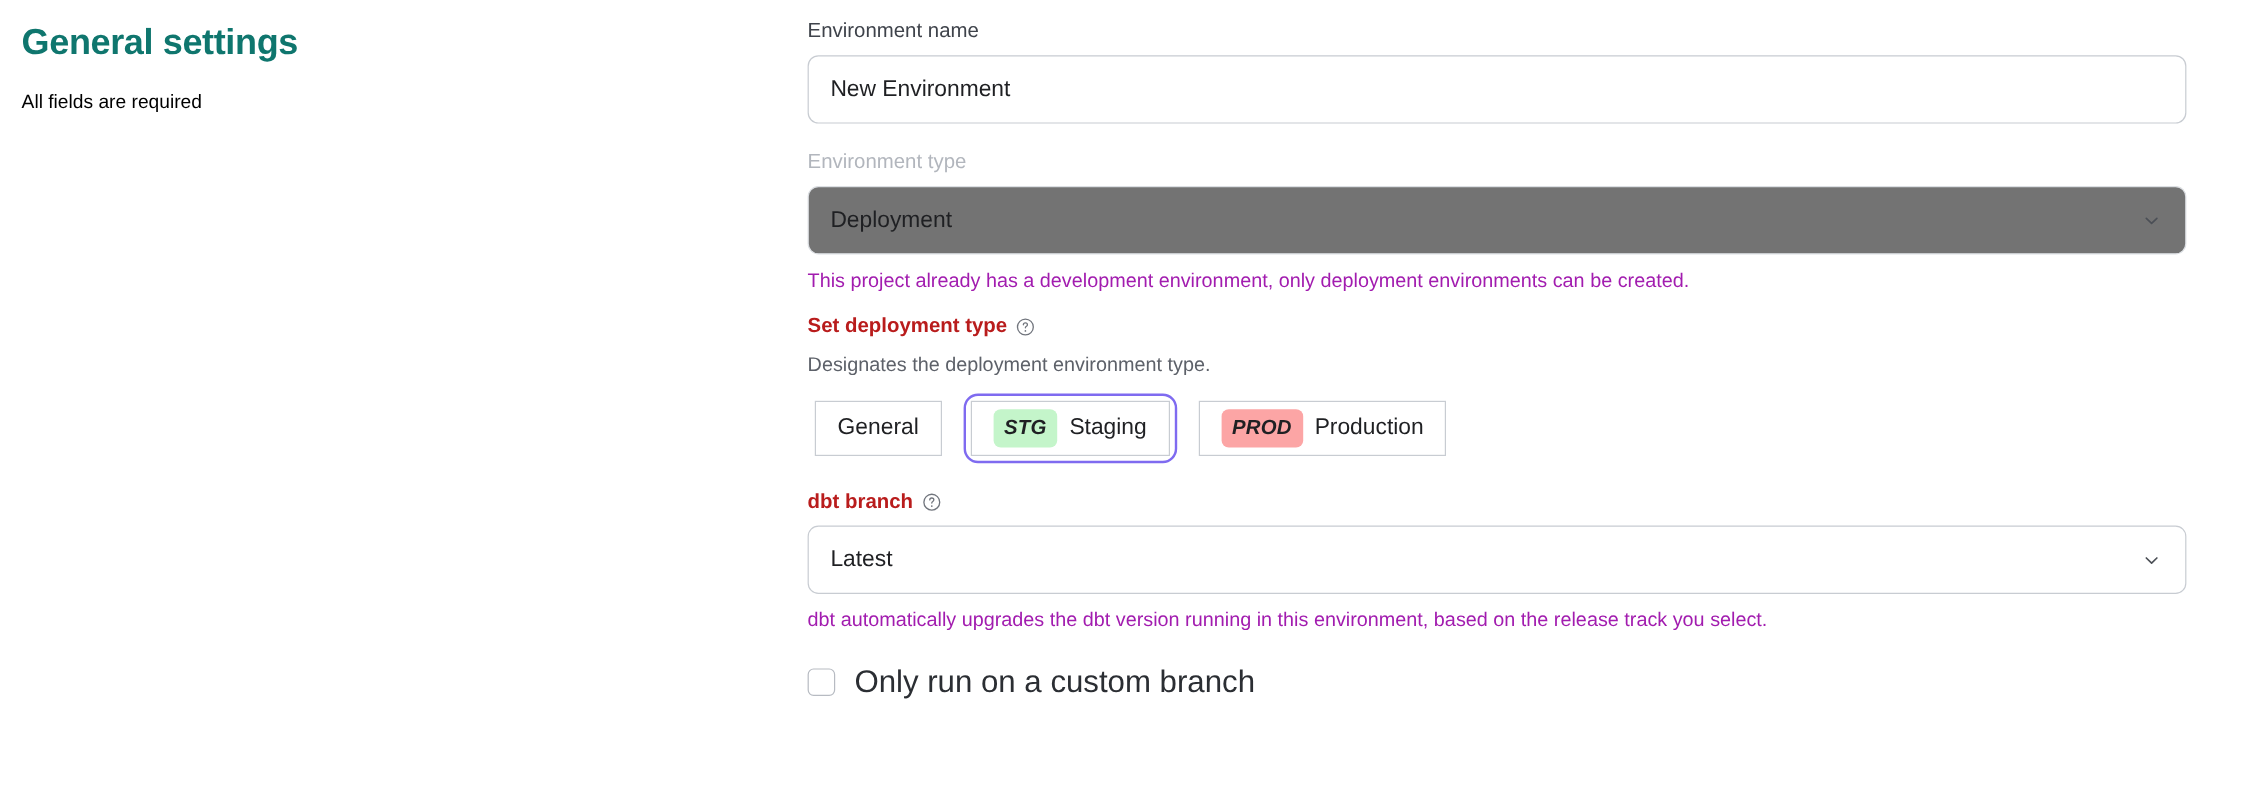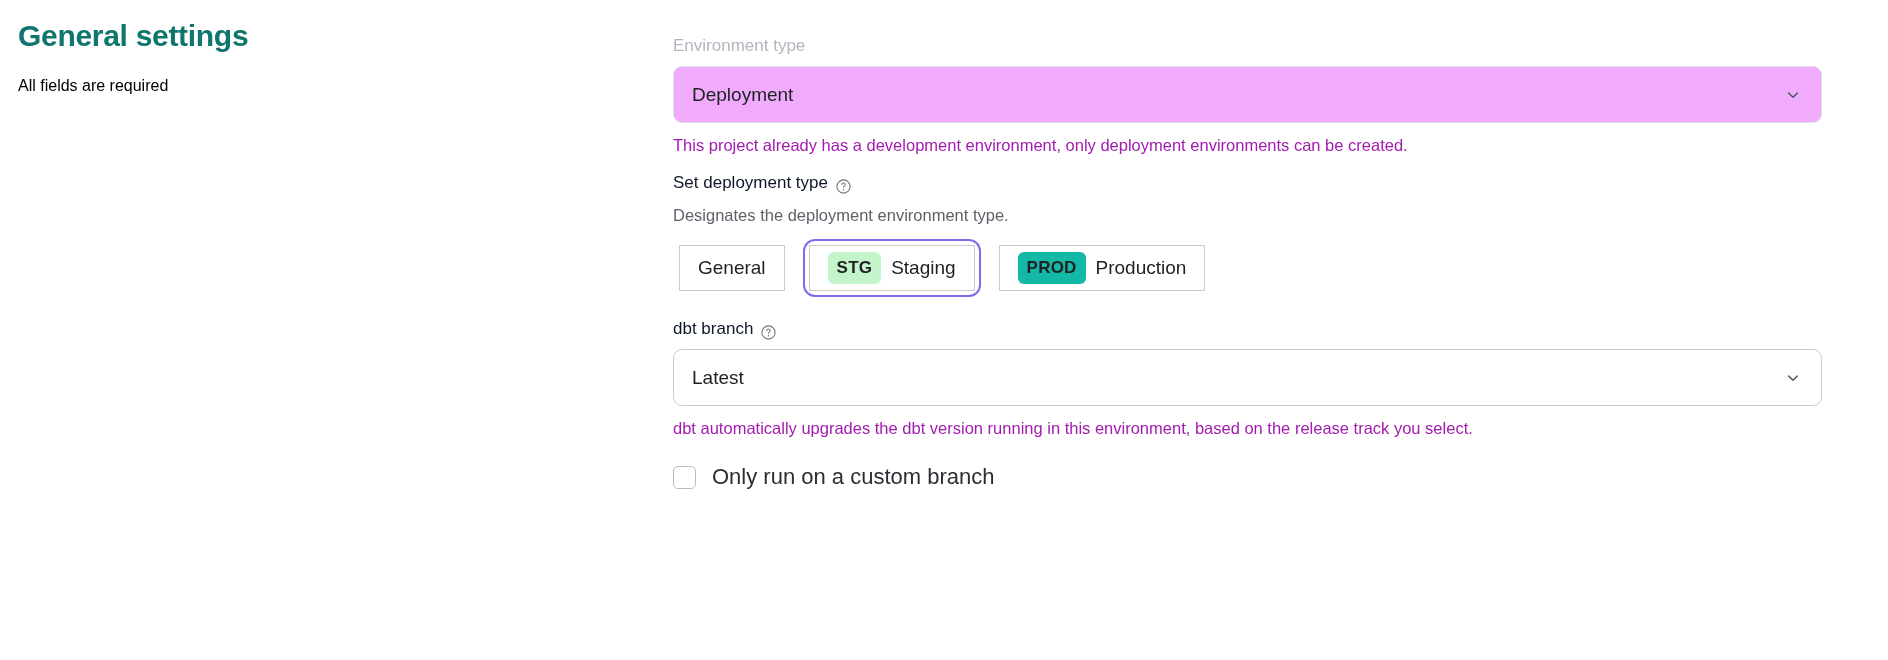--- a/index.html
+++ b/index.html
@@ -55,24 +55,24 @@
   .field { margin-bottom: 0; }
 
   .field-label {
     font-size: 17px;
     line-height: 24px;
     color: #3f434b;
     margin-bottom: 8px;
   }
   .field-label.disabled { color: #b2b6bd; }
   .field-label.strong {
-    font-weight: 400;
-    color: #0f172a;
-    display: flex;
-    align-items: flex-end;
+    font-weight: 700;
+    color: #b91c1c;
+    display: flex;
+    align-items: center;
     gap: 7px;
   }
 
   .help-icon {
     display: inline-flex;
     align-items: center;
     justify-content: center;
     width: 17px;
     height: 17px;
     flex: 0 0 17px;
@@ -91,21 +91,21 @@
     align-items: center;
     padding: 0 18px;
     font-size: 19px;
     color: #1f2023;
   }
   .select-box {
     justify-content: space-between;
     cursor: pointer;
   }
   .select-box.disabled {
-    background: #f0abfc;
+    background: #737373;
     border-color: #dcdfe3;
     cursor: default;
   }
   .select-value { font-size: 19px; color: #1f2023; }
   .chevron {
     color: #4b4f56;
     display: inline-flex;
     align-items: center;
     margin-right: 2px;
   }
@@ -160,61 +160,68 @@
     display: inline-flex;
     align-items: center;
     justify-content: center;
     height: 28px;
     padding: 16px 9px;
     border-radius: 6px;
     font-size: 17px;
     font-weight: 700;
     letter-spacing: 0.2px;
     color: #1f2023;
+    font-style: italic;
   }
   .badge-stg  { background: #c4f5ca; }
-  .badge-prod { background: #14b8a6; }
+  .badge-prod { background: #fca5a5; }
 
   
   .checkbox-row {
     display: flex;
     align-items: center;
     gap: 16px;
     margin-top: 24px;
   }
   .checkbox-box {
     width: 23px;
     height: 23px;
     flex: 0 0 23px;
     border: 1px solid #b7bbc2;
     border-radius: 5px;
     background: #ffffff;
     cursor: pointer;
   }
   .checkbox-label {
-    font-size: 22px;
+    font-size: 26px;
     color: #2b2e33;
     cursor: pointer;
   }
 
   .mt-20 { margin-top: 20px; }
   .mt-14 { margin-top: 14px; }
 </style>
 </head>
 <body>
 
 <div class="page">
 
   <div class="left-col">
     <h1 class="page-title">General settings</h1>
     <div class="page-subtitle">All fields are required</div>
   </div>
 
   <div class="form-col">
 
+    <div class="field">
+      <div class="field-label">Environment name</div>
+      <div class="text-input">
+        <span>New Environment</span>
+      </div>
+    </div>
 
     <div class="field mt-20">
       <div class="field-label disabled">Environment type</div>
       <div class="select-box disabled">
         <span class="select-value">Deployment</span>
         <span class="chevron">
           <svg width="16" height="16" viewBox="0 0 16 16" fill="none" aria-hidden="true">
             <path d="M3.6 6 8 10.2 12.4 6" stroke="currentColor" stroke-width="1.4" stroke-linecap="round" stroke-linejoin="round"></path>
           </svg>
         </span>

